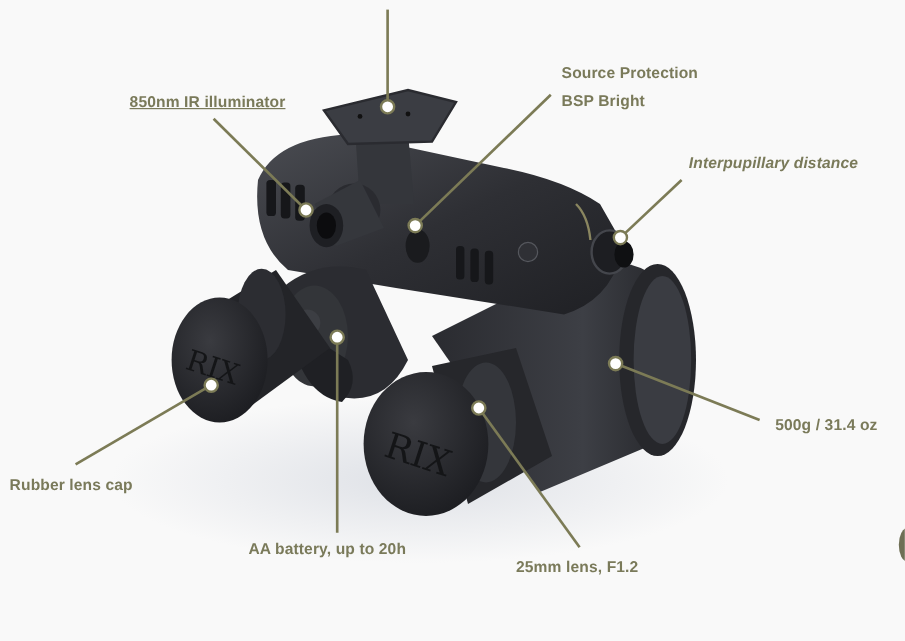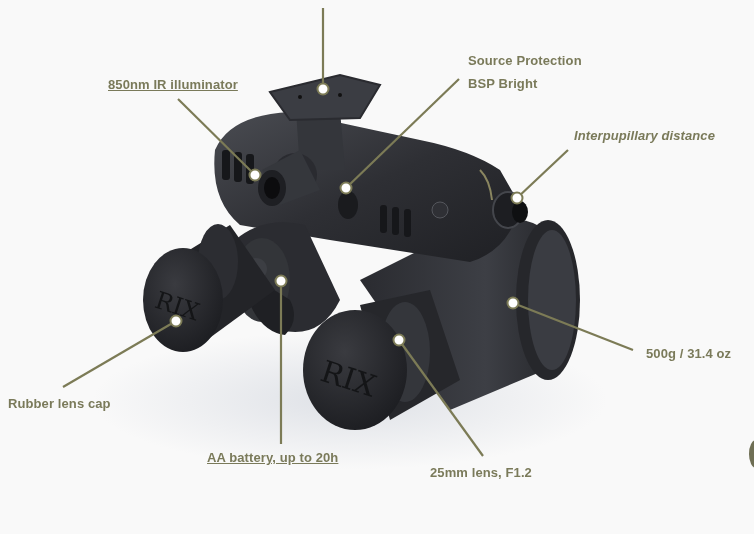--- a/index.html
+++ b/index.html
@@ -137,21 +137,21 @@
     </div>
     <div class="label" style="left:574px;top:124px;font-style:italic;">
       <div>Interpupillary distance</div>
     </div>
     <div class="label" style="left:646px;top:342px;">
       <div>500g / 31.4 oz</div>
     </div>
     <div class="label" style="left:8px;top:392px;">
       <div>Rubber lens cap</div>
     </div>
-    <div class="label" style="left:207px;top:446px;text-decoration:underline;">
+    <div class="label" style="left:207px;top:446px;">
       <div>AA battery, up to 20h</div>
     </div>
     <div class="label" style="left:430px;top:461px;text-align:center;">
       <div>25mm lens, F1.2</div>
     </div>
   </div>
 
   <div class="edge-dot"></div>
 </div>
 

